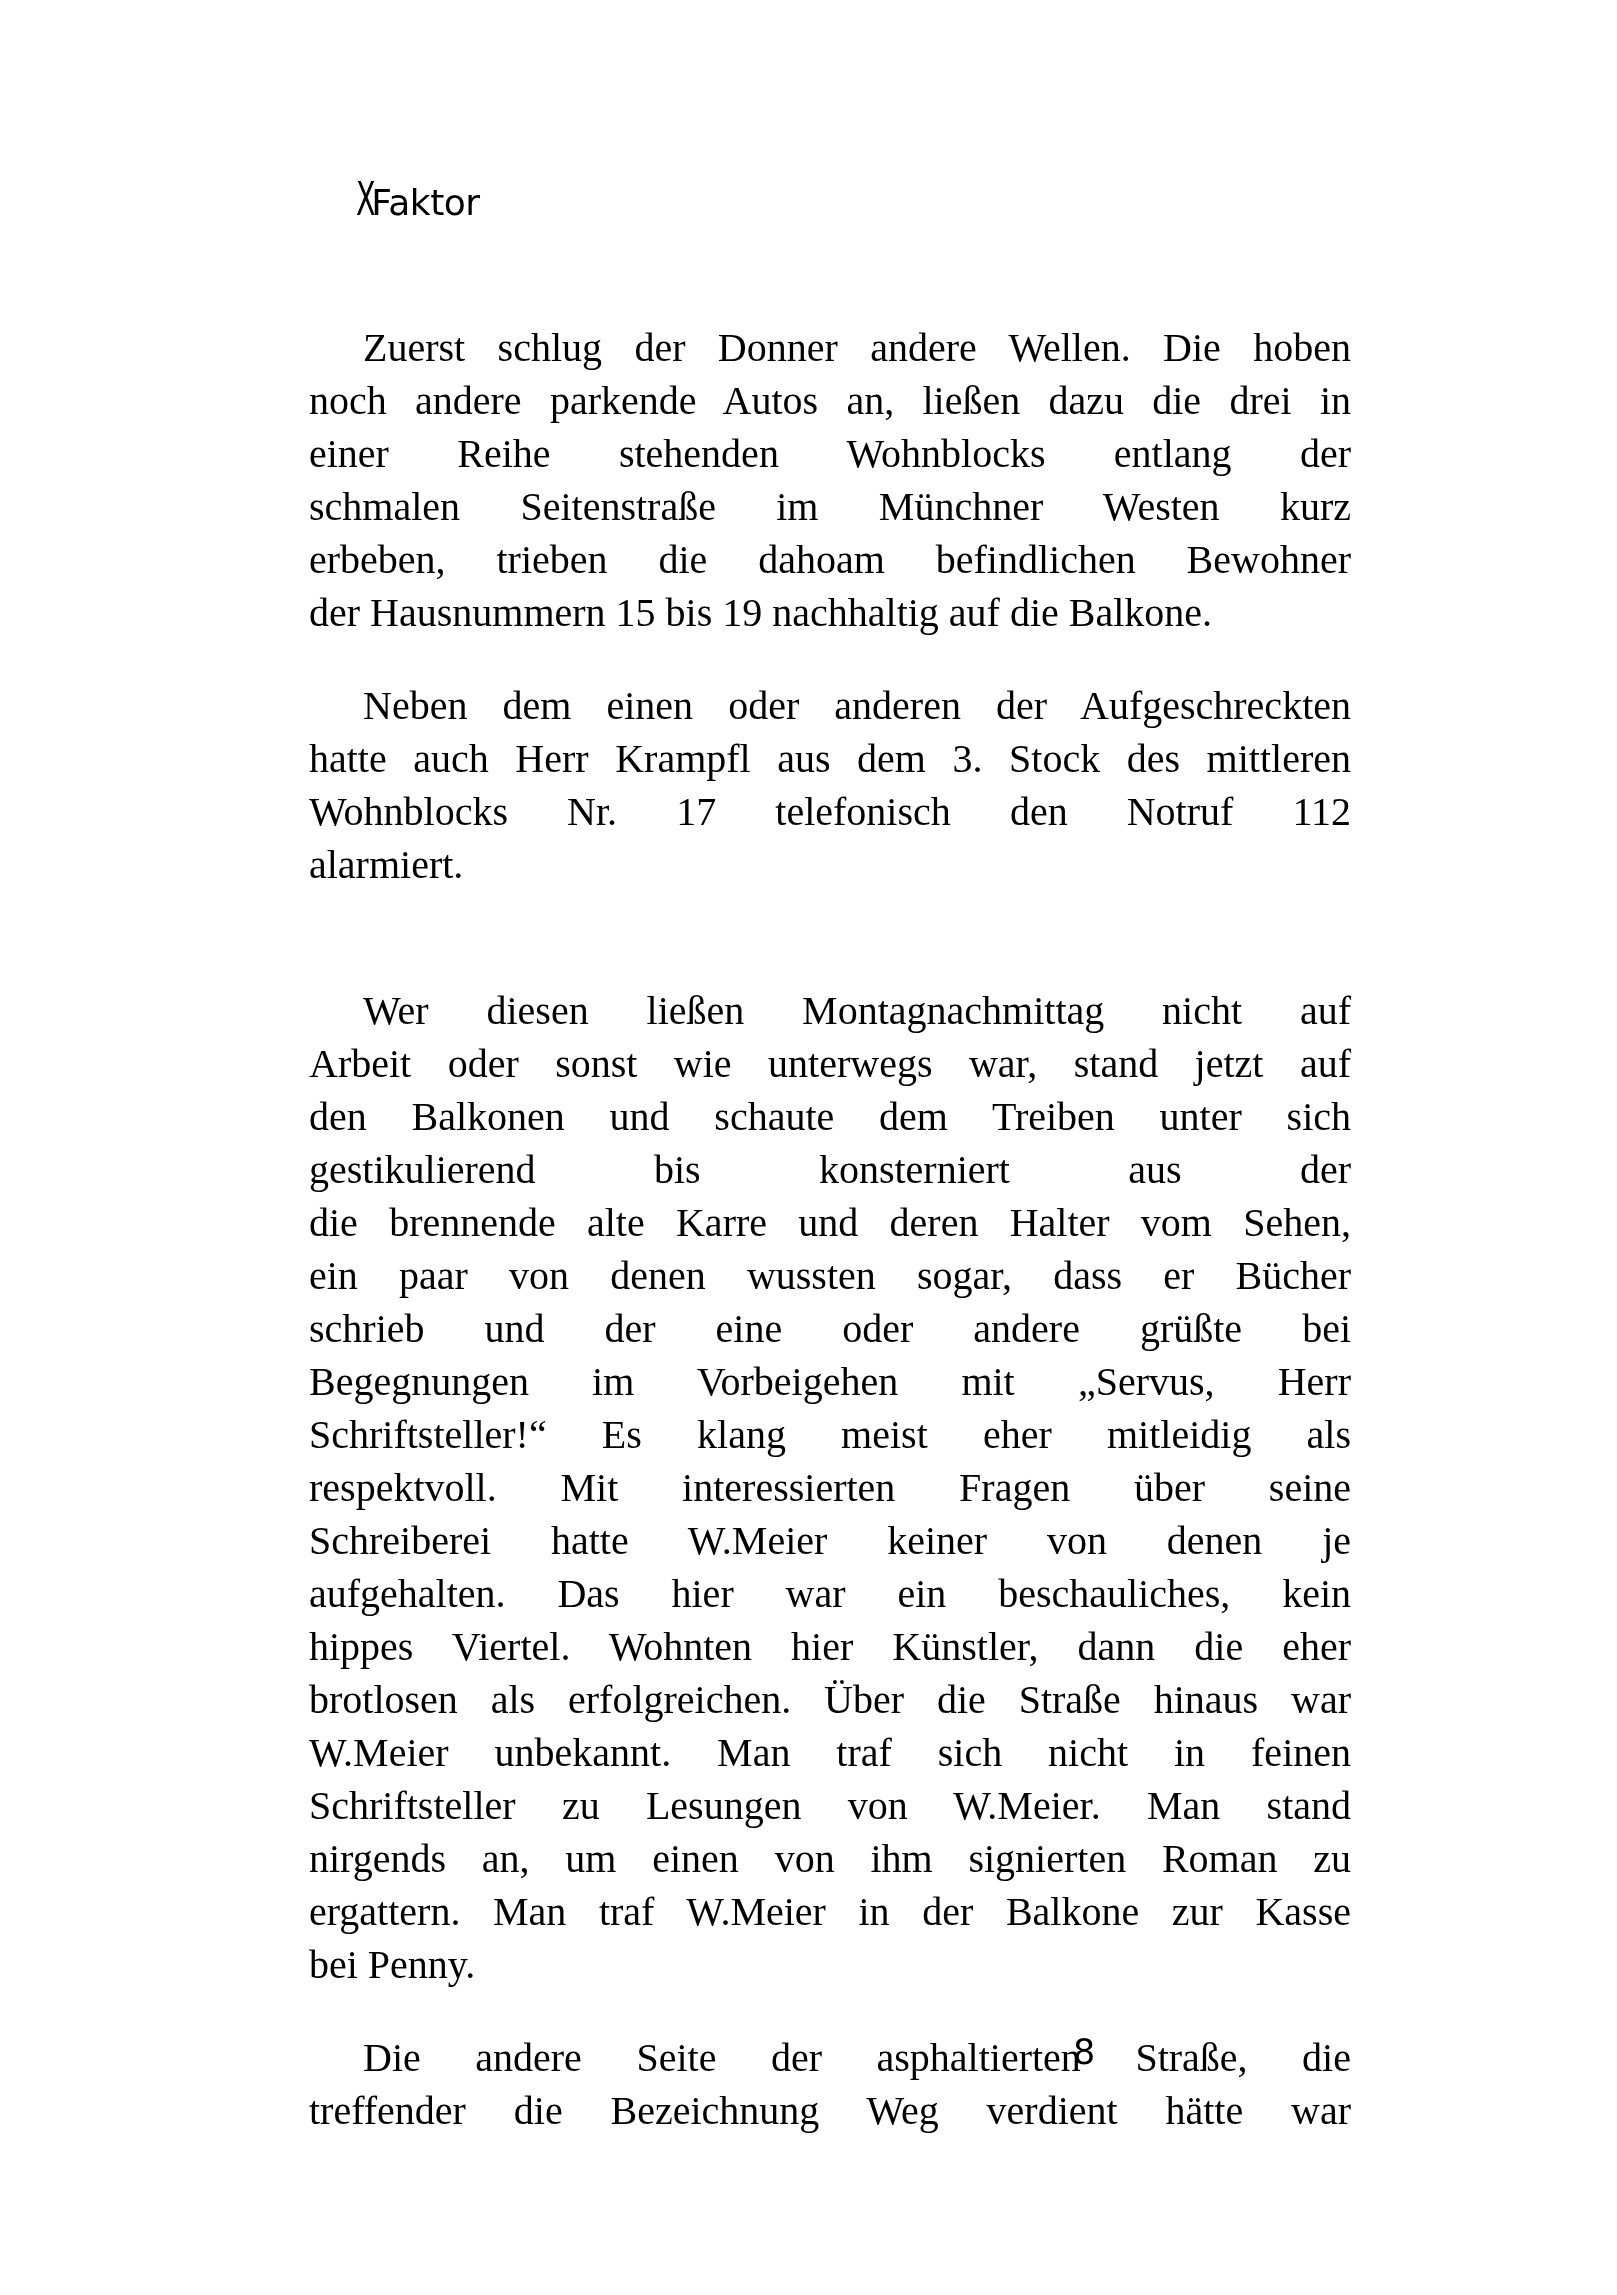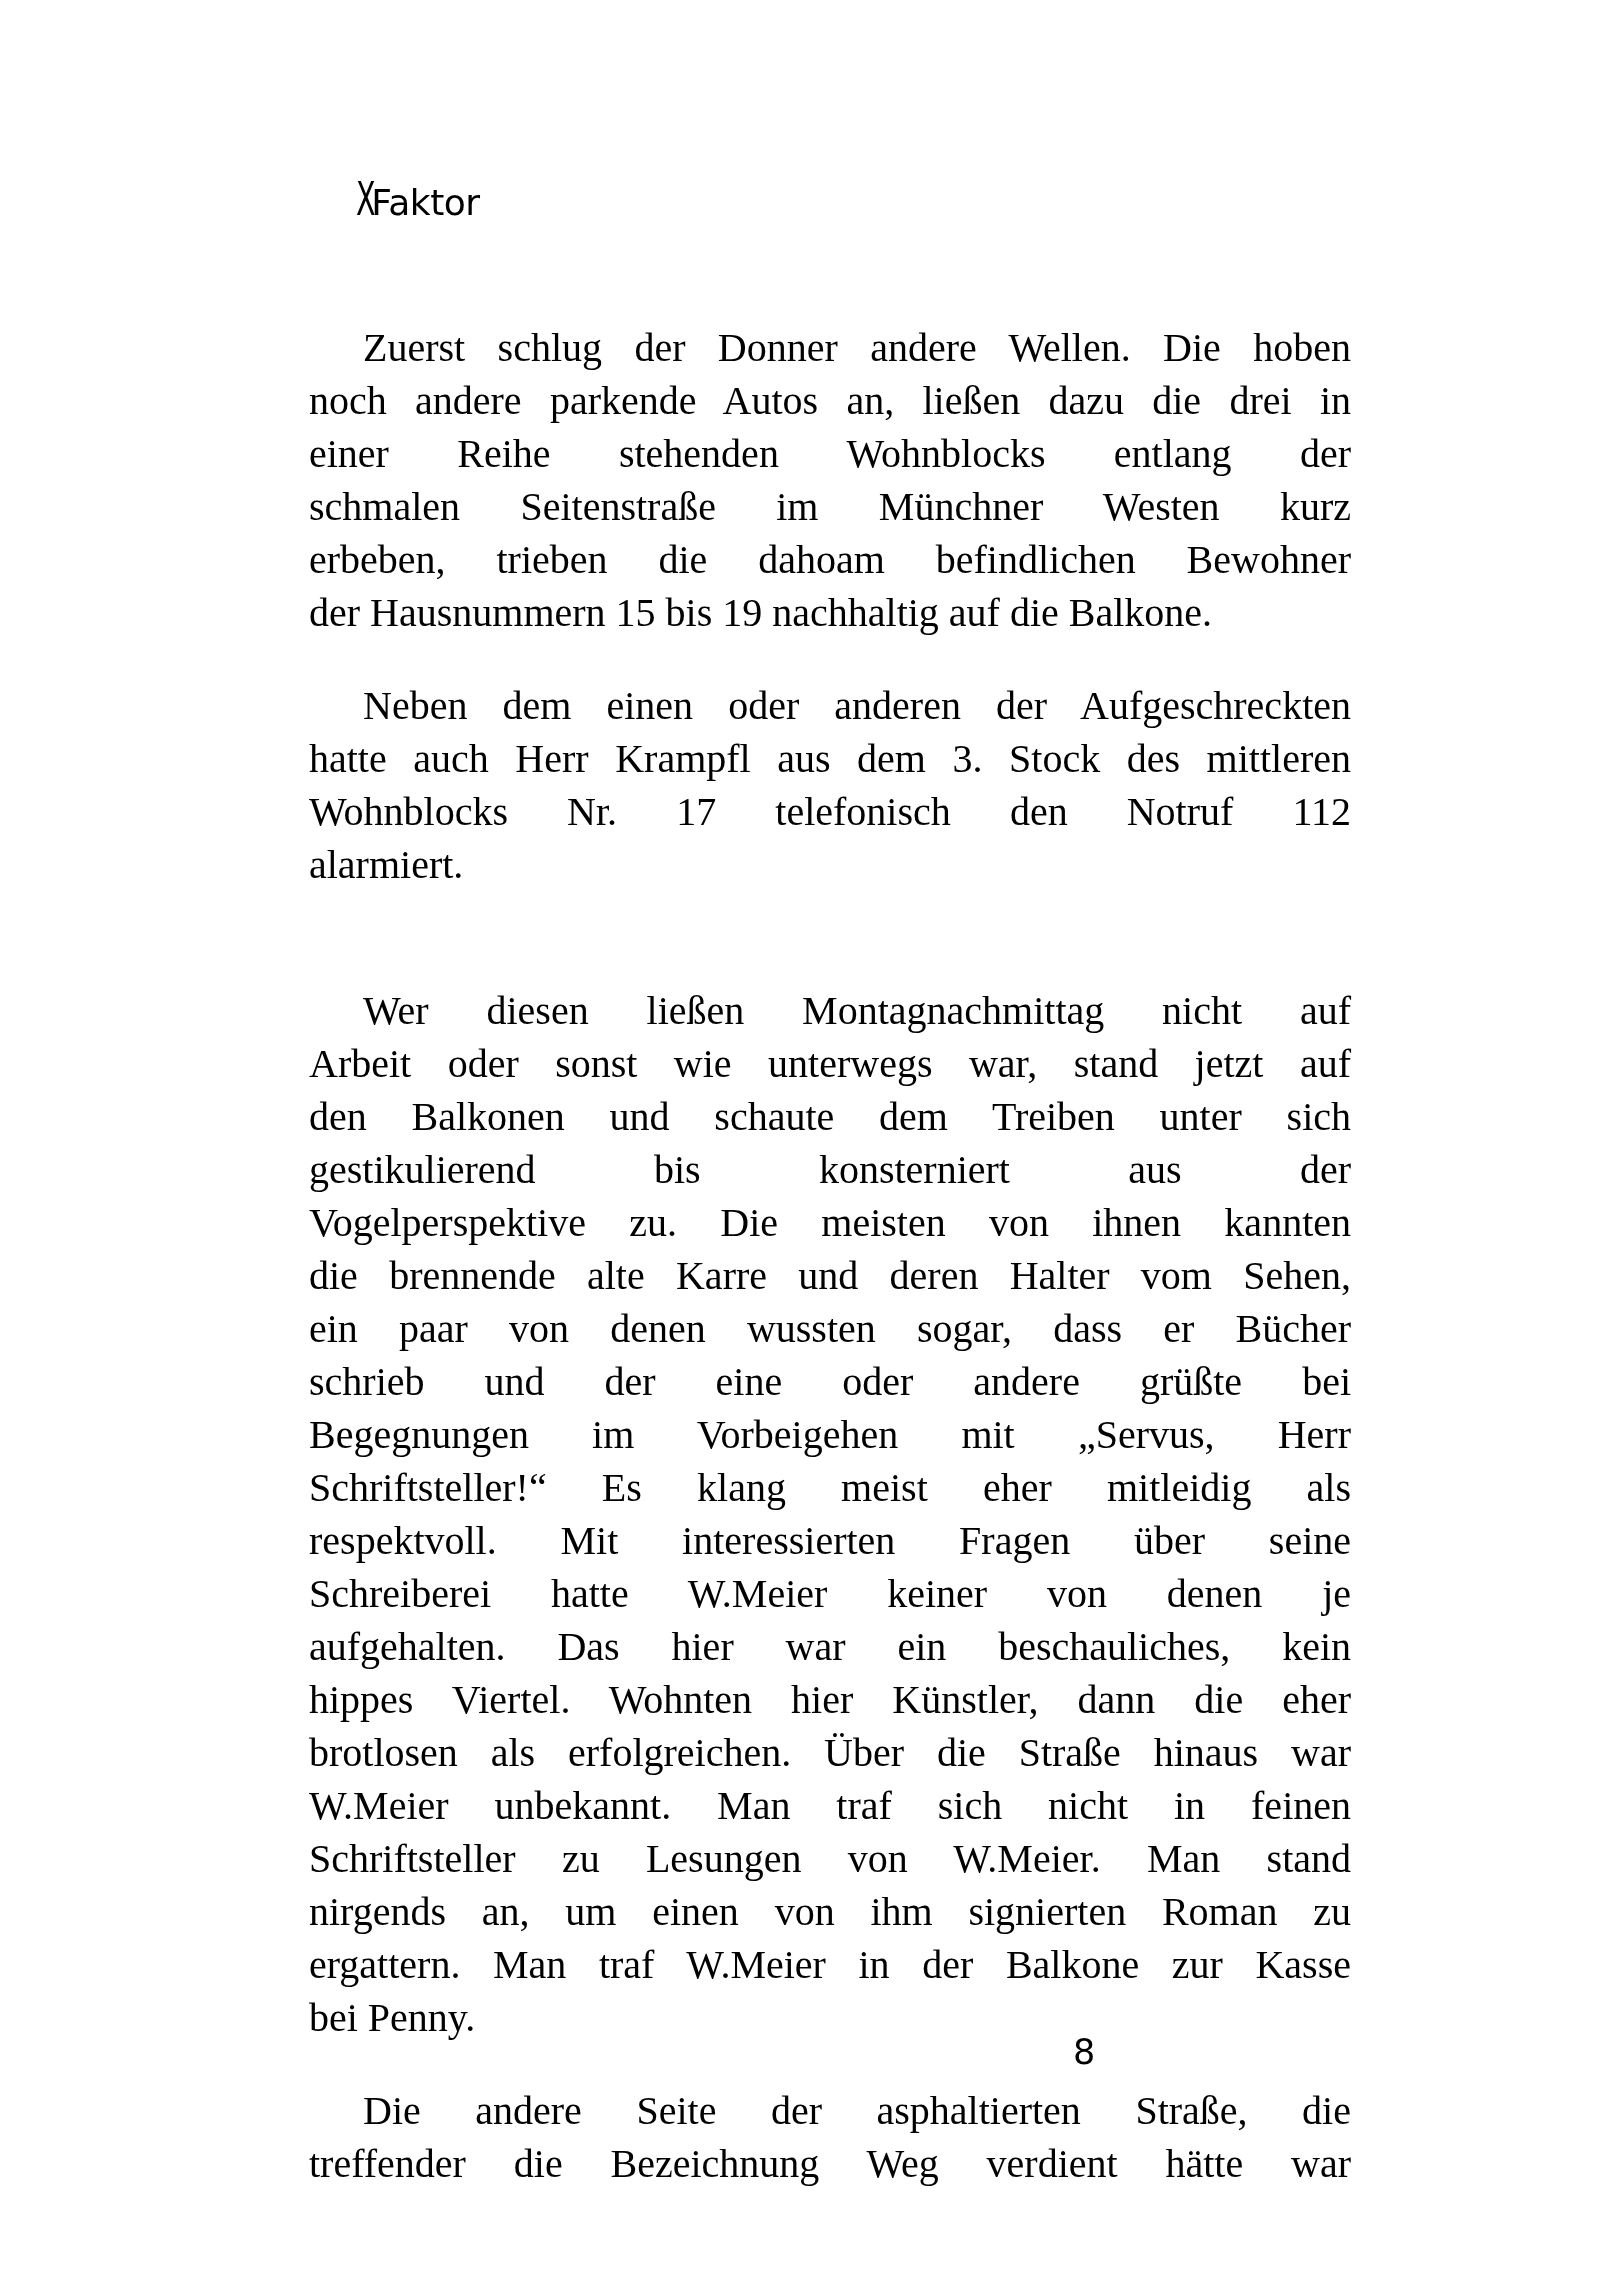--- a/index.html
+++ b/index.html
@@ -52,21 +52,20 @@
     <div class="line">Wohnblocks Nr. 17 telefonisch den Notruf 112</div>
     <div class="line last">alarmiert.</div>
   </div>
   <div class="gap"></div>
 
   <div>
     <div class="line indent">Wer diesen ließen Montagnachmittag nicht auf</div>
     <div class="line">Arbeit oder sonst wie unterwegs war, stand jetzt auf</div>
     <div class="line">den Balkonen und schaute dem Treiben unter sich</div>
     <div class="line">gestikulierend bis konsterniert aus der</div>
-    <div class="line">Vogelperspektive zu. Die meisten von ihnen kannten</div>
     <div class="line">die brennende alte Karre und deren Halter vom Sehen,</div>
     <div class="line">ein paar von denen wussten sogar, dass er Bücher</div>
     <div class="line">schrieb und der eine oder andere grüßte bei</div>
     <div class="line">Begegnungen im Vorbeigehen mit „Servus, Herr</div>
     <div class="line">Schriftsteller!“ Es klang meist eher mitleidig als</div>
     <div class="line">respektvoll. Mit interessierten Fragen über seine</div>
     <div class="line">Schreiberei hatte W.Meier keiner von denen je</div>
     <div class="line">aufgehalten. Das hier war ein beschauliches, kein</div>
     <div class="line">hippes Viertel. Wohnten hier Künstler, dann die eher</div>
     <div class="line">brotlosen als erfolgreichen. Über die Straße hinaus war</div>

